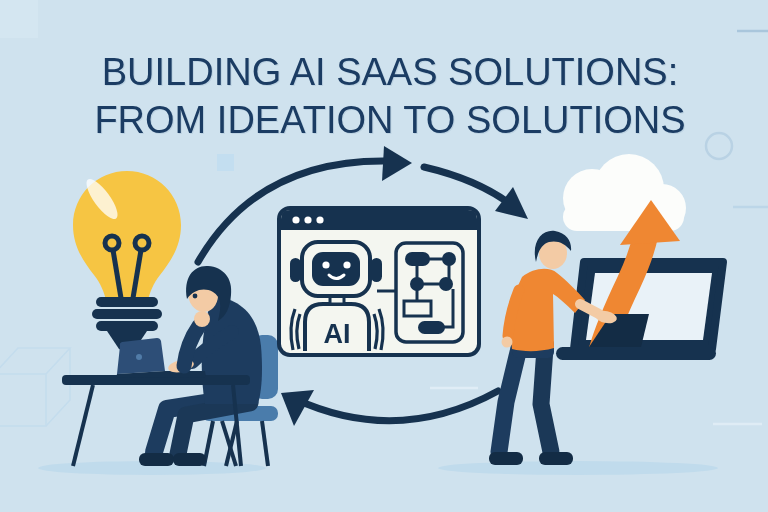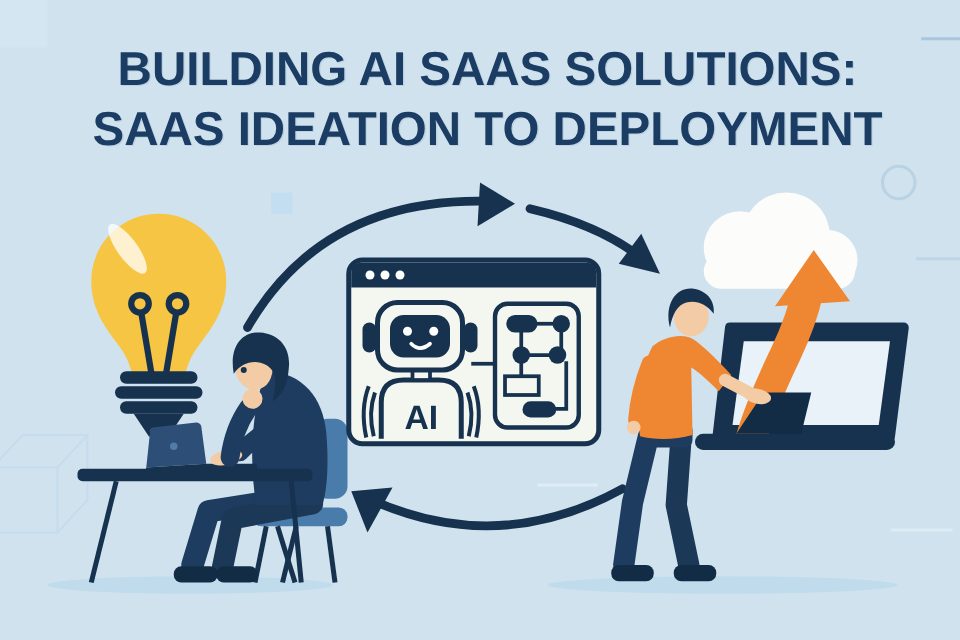--- a/index.html
+++ b/index.html
@@ -1,22 +1,22 @@
 <!DOCTYPE html>
 <html><head>
 <meta charset="utf-8">
 <style>
   html,body{margin:0;padding:0;background:#cfe2ee;}
   .canvas{
     position:relative;width:768px;height:512px;overflow:hidden;
     background:#cfe2ee;font-family:"Liberation Sans",sans-serif;
   }
   .title{
-    position:absolute;top:32px;left:0;right:0;text-align:center;
-    font-weight:bold;font-size:38px;line-height:48px;letter-spacing:0;
+    position:absolute;top:48px;left:0;right:0;text-align:center;
+    font-weight:normal;font-size:38px;line-height:48px;letter-spacing:0;
     color:#1b3c63;text-shadow:1px 1px 0 rgba(163,190,211,0.45);
     user-select:none;
     margin-left:12px;
   }
   svg{position:absolute;top:0;left:0;}
   .ai-label{font-family:"Liberation Sans",sans-serif;font-weight:bold;font-size:27px;}
 </style>
 </head>
 <body>
 
@@ -196,16 +196,16 @@
         <path d="M 580,304 L 599,314" stroke="#f3cba5" stroke-width="10" stroke-linecap="round"></path>
         <ellipse cx="606" cy="317" rx="11" ry="6" transform="rotate(12 606 317)" fill="#f3cba5"></ellipse>
         <ellipse cx="553" cy="253" rx="14" ry="16" fill="#f3cba5"></ellipse>
         <path d="M 536,262 C 531,242 542,229 555,231 C 567,233 572,242 571,251 C 565,243 557,240 549,242 C 542,244 538,251 536,262 Z" fill="#16324f"></path>
       </g>
     </g>
   </svg>
 
   <div class="title">
     <div>BUILDING AI SAAS SOLUTIONS:</div>
-    <div>SAAS IDEATION TO DEPLOYMENT</div>
+    <div>FROM IDEATION TO SOLUTIONS</div>
   </div>
 
 </div>
 
 </body></html>

